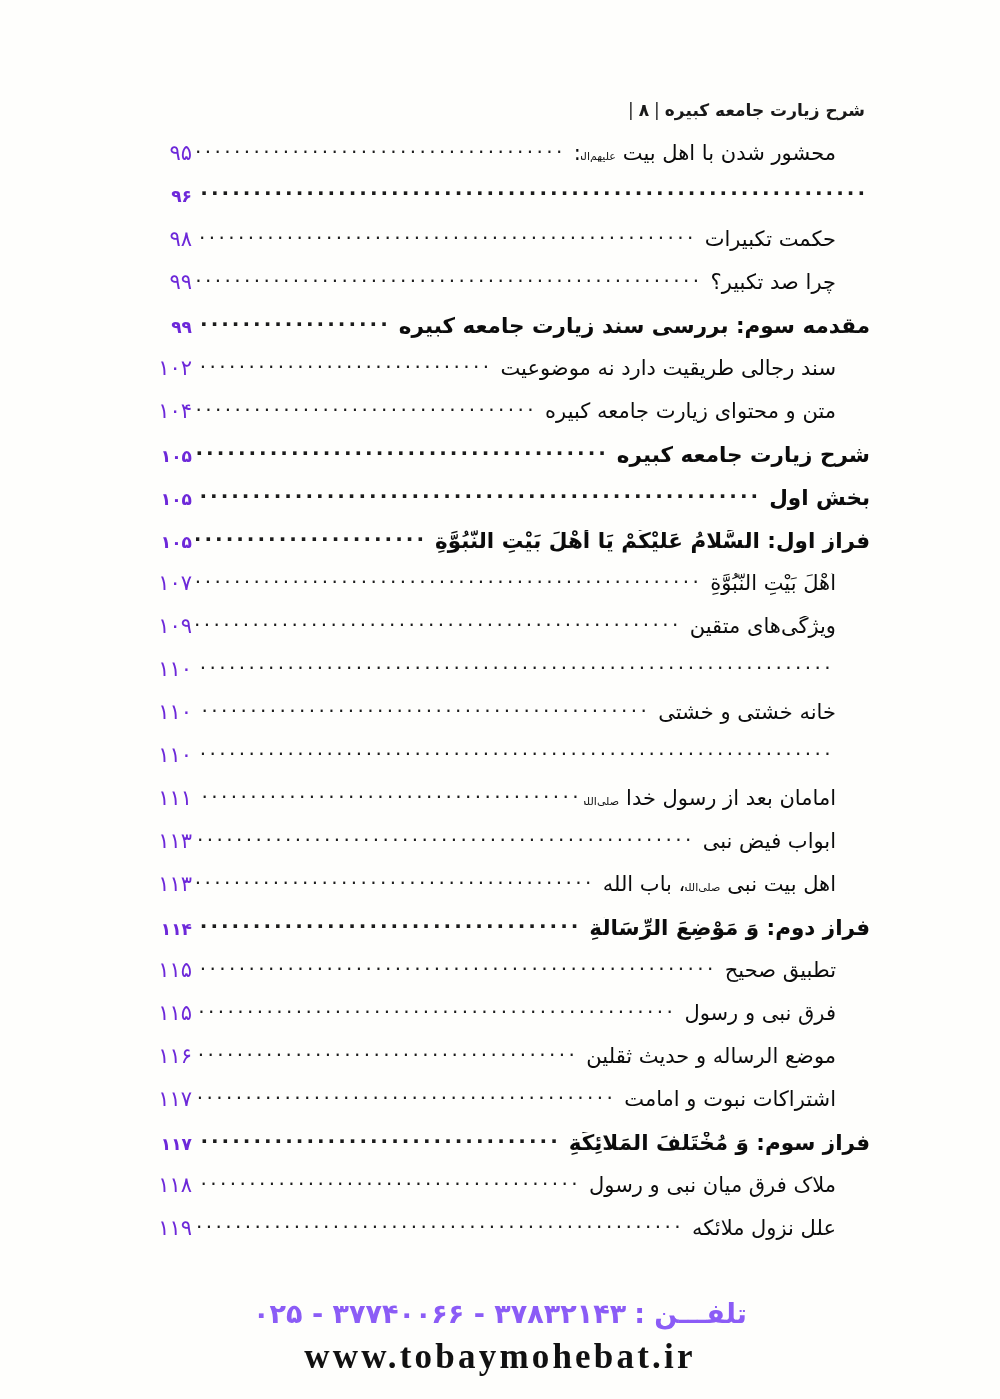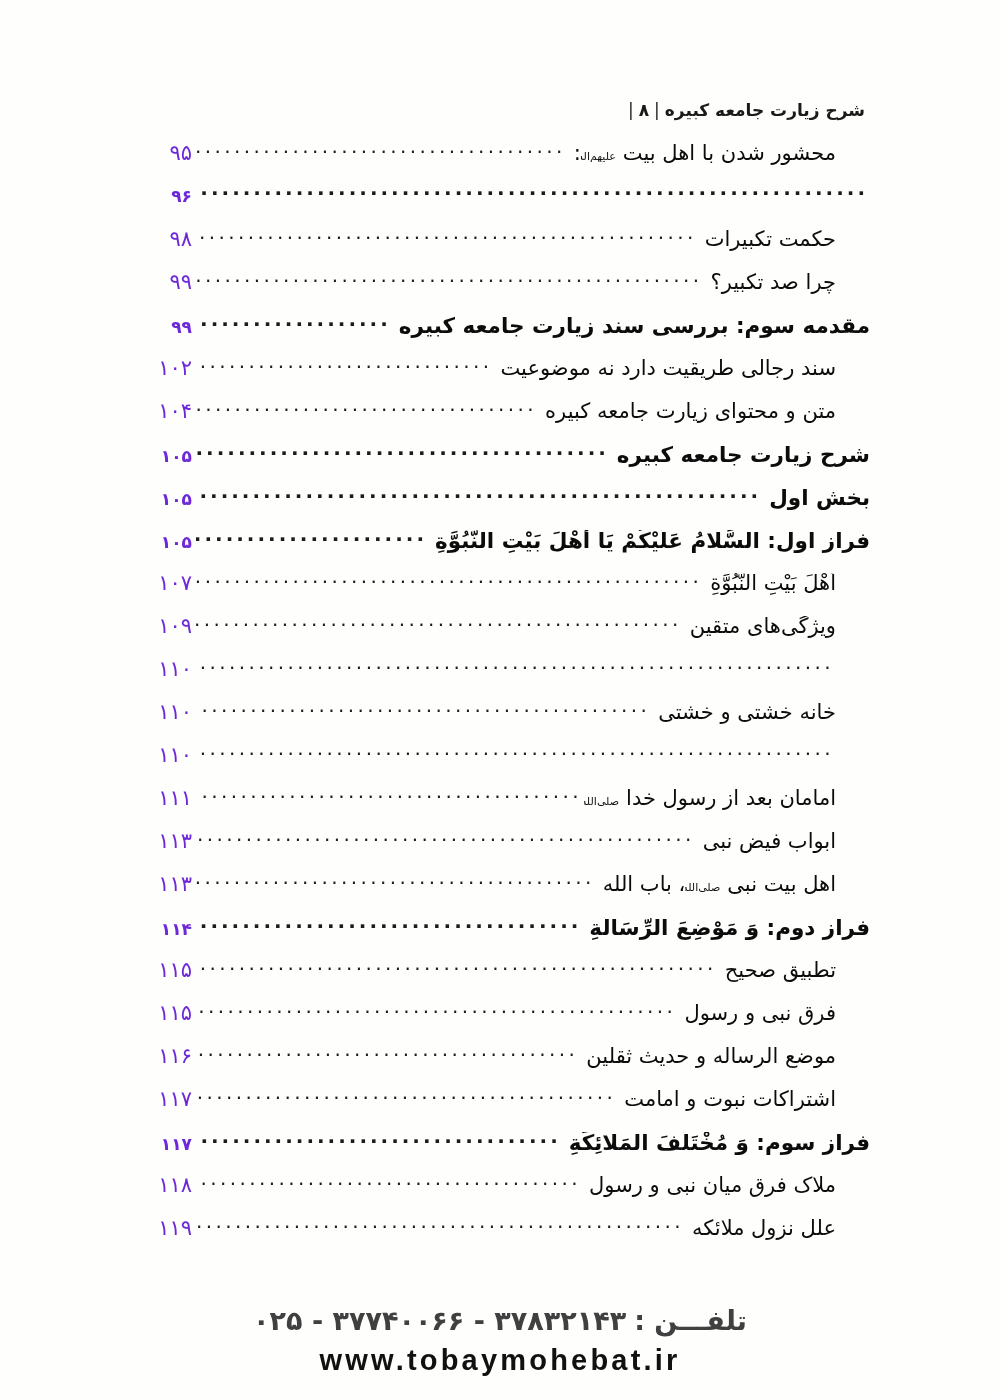--- a/index.html
+++ b/index.html
@@ -127,42 +127,42 @@
   .footer {
     position: absolute;
     left: 0;
     right: 0;
     bottom: 22px;
     text-align: center;
   }
   .footer-phone {
     font-size: 27px;
     font-weight: 600;
-    color: #404040;
+    color: #8b5cf6;
     direction: rtl;
     letter-spacing: 1px;
     margin-bottom: 8px;
     white-space: nowrap;
   }
   .footer-phone .label {
     letter-spacing: 2.5px;
     padding-left: 8px;
   }
   .footer-phone .nums {
     direction: ltr;
     display: inline-block;
     letter-spacing: 2px;
   }
   .footer-site {
-    font-size: 29px;
+    font-size: 35px;
     font-weight: 700;
     color: #111111;
     direction: ltr;
     letter-spacing: 3.2px;
-    font-family: Liberation Sans, sans-serif;
+    font-family: Liberation Serif, serif;
   }
 </style>
 </head>
 <body>
 
 <div class="page">
 
   <div class="header">
     <span>شرح زیارت جامعه کبیره</span><span class="sep">|</span><span class="folio">۸</span><span class="sep">|</span>
   </div>

